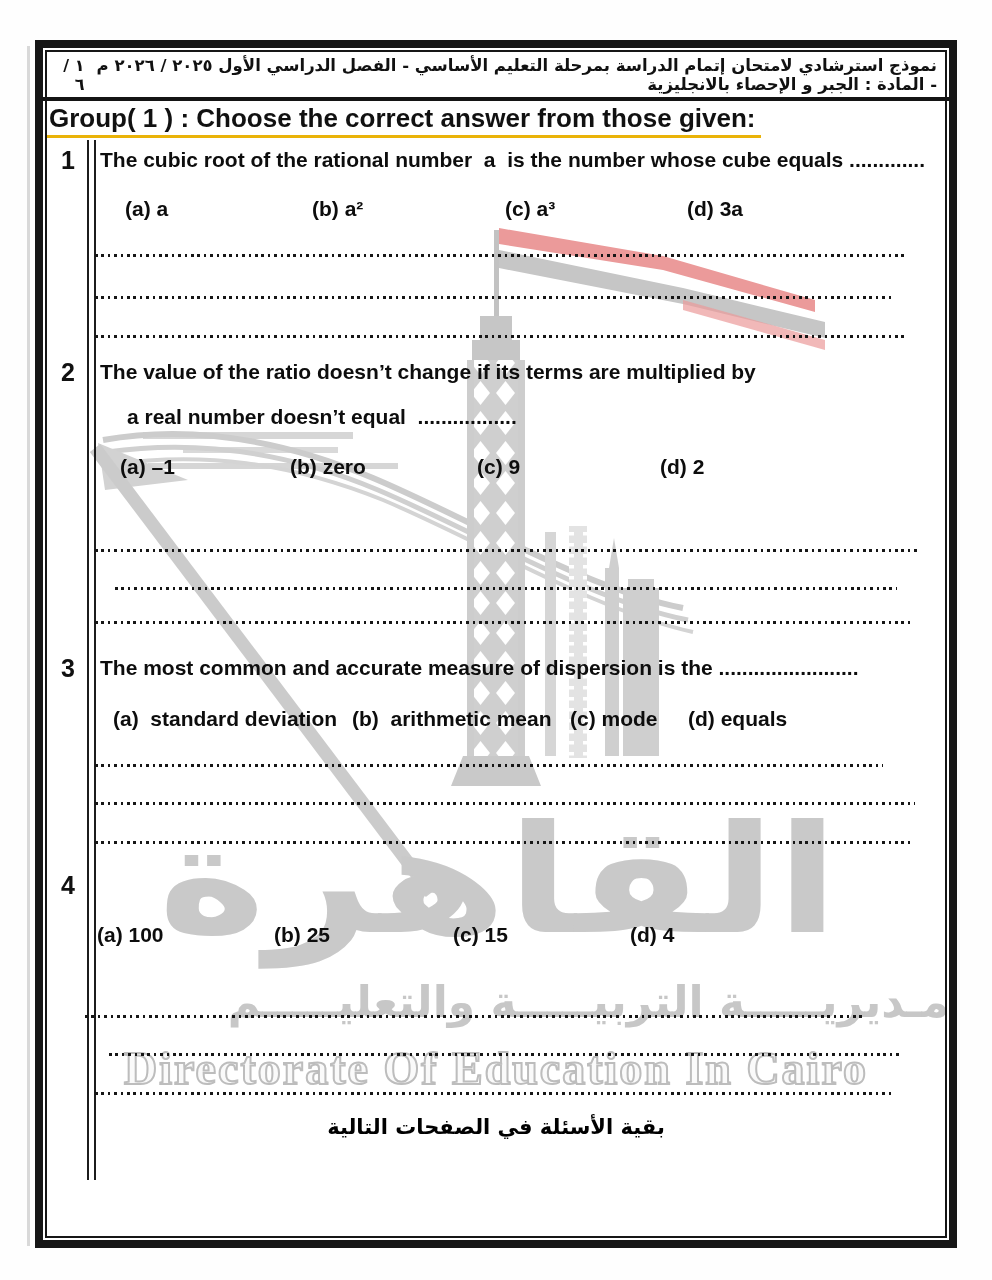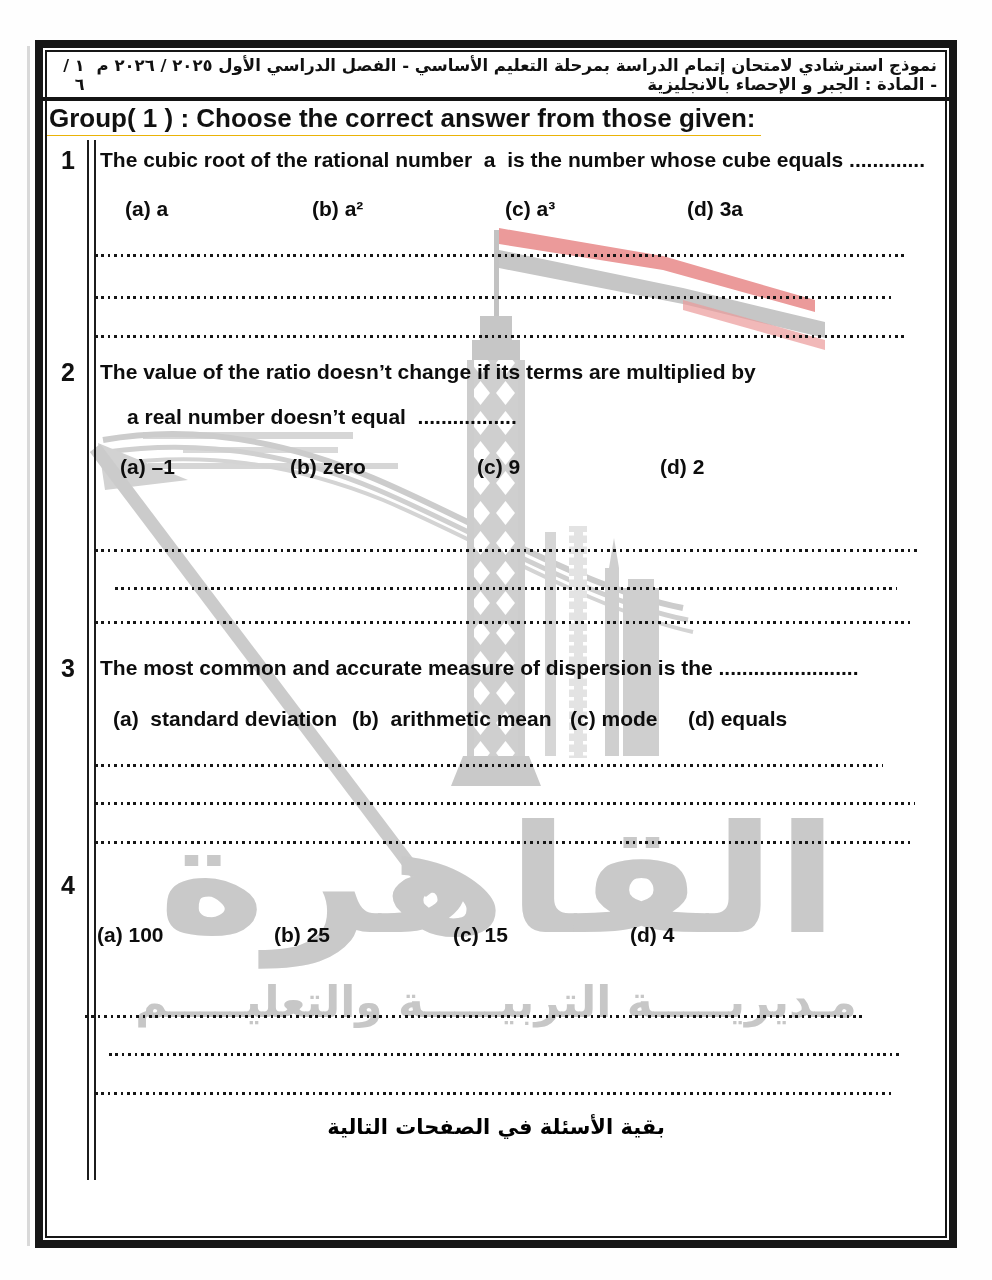--- a/index.html
+++ b/index.html
@@ -9,38 +9,38 @@
 
   .sheet{position:absolute;left:35px;top:40px;width:922px;height:1208px;
          border:8px solid #161616;box-sizing:border-box;background:#fff;overflow:hidden;}
   .inner-line{position:absolute;inset:2px;border:2px solid #161616;pointer-events:none;z-index:4;}
 
   
   .wm{position:absolute;inset:0;z-index:1;pointer-events:none;}
   .wm-cairo{position:absolute;left:115px;top:742px;z-index:1;
             font-family:"DejaVu Sans", sans-serif;font-weight:bold;font-size:150px;line-height:1.2;
             color:#c9c9c9;transform:scaleX(1.22);transform-origin:left top;white-space:nowrap;}
-  .wm-dir-ar{position:absolute;left:0;right:0;top:928px;z-index:1;text-align:center;
+  .wm-dir-ar{position:absolute;left:0;right:0;top:928px;z-index:1;
              font-family:"DejaVu Sans", sans-serif;direction:rtl;font-weight:bold;font-size:44px;
              color:#c7c7c7;white-space:nowrap;}
   .wm-dir-en{position:absolute;left:0;right:0;top:994px;z-index:1;text-align:center;
              font-family:"Liberation Serif", serif;font-weight:bold;font-size:46px;letter-spacing:2px;
              color:#fafafa;-webkit-text-stroke:2px #bdbdbd;white-space:nowrap;}
 
   
   .header{position:absolute;left:10px;right:12px;top:6px;height:42px;z-index:2;
           direction:rtl;display:flex;justify-content:space-between;align-items:center;
           font-family:"DejaVu Sans", sans-serif;font-weight:bold;color:#111;}
   .h-title{font-size:16.5px;}
   .h-page{font-size:16px;padding-left:4px;}
   .hrule{position:absolute;left:0;right:0;top:49px;height:4px;background:#141414;z-index:2;}
 
   .group-title{position:absolute;left:4px;top:55px;z-index:2;
                font-family:"Liberation Sans", sans-serif;font-weight:600;font-size:26px;color:#111;
-               border-bottom:1px solid #eab308;padding:0 6px 1px 2px;}
+               border-bottom:3px solid #eab308;padding:0 6px 1px 2px;}
 
   .vline{position:absolute;left:44px;top:92px;height:1040px;width:5px;z-index:2;
          border-left:2px solid #1c1c1c;border-right:2px solid #1c1c1c;}
 
   .qnum{position:absolute;left:8px;width:34px;text-align:center;z-index:2;
         font-family:"Liberation Sans", sans-serif;font-weight:bold;font-size:25px;color:#111;}
   .qtext,.opt{position:absolute;z-index:2;white-space:pre;color:#0d0d0d;
         font-family:Liberation Sans, sans-serif;font-weight:bold;font-size:21px;}
   .dots{position:absolute;height:3px;z-index:2;
         background:repeating-linear-gradient(90deg,#161616 0 2.6px,transparent 2.6px 6.4px);}
@@ -100,20 +100,21 @@
         <rect x="526" y="478" width="18" height="232" fill="url(#ladder)"></rect>
         <polygon points="566,520 571,490 576,520" fill="#cfcfcf"></polygon>
         <rect x="562" y="520" width="14" height="188" fill="#cfcfcf"></rect>
         <rect x="585" y="531" width="26" height="9" fill="#cfcfcf"></rect>
         <rect x="580" y="540" width="36" height="168" fill="#cfcfcf"></rect>
       </g>
     </svg>
 
     <div class="wm-cairo">القاهرة</div>
     <div class="wm-dir-ar">مـديريـــــة التربيـــــة والتعليـــــم</div>
+    <div class="wm-dir-en">Directorate Of Education In Cairo</div>
 
     <div class="header">
       <div class="h-title">نموذج استرشادي لامتحان إتمام الدراسة بمرحلة التعليم الأساسي - الفصل الدراسي الأول ٢٠٢٥ / ٢٠٢٦ م - المادة : الجبر و الإحصاء بالانجليزية</div>
       <div class="h-page">١ / ٦</div>
     </div>
     <div class="hrule"></div>
 
     <div class="group-title">Group( 1 ) : Choose the correct answer from those given:</div>
 
     <div class="vline"></div>

